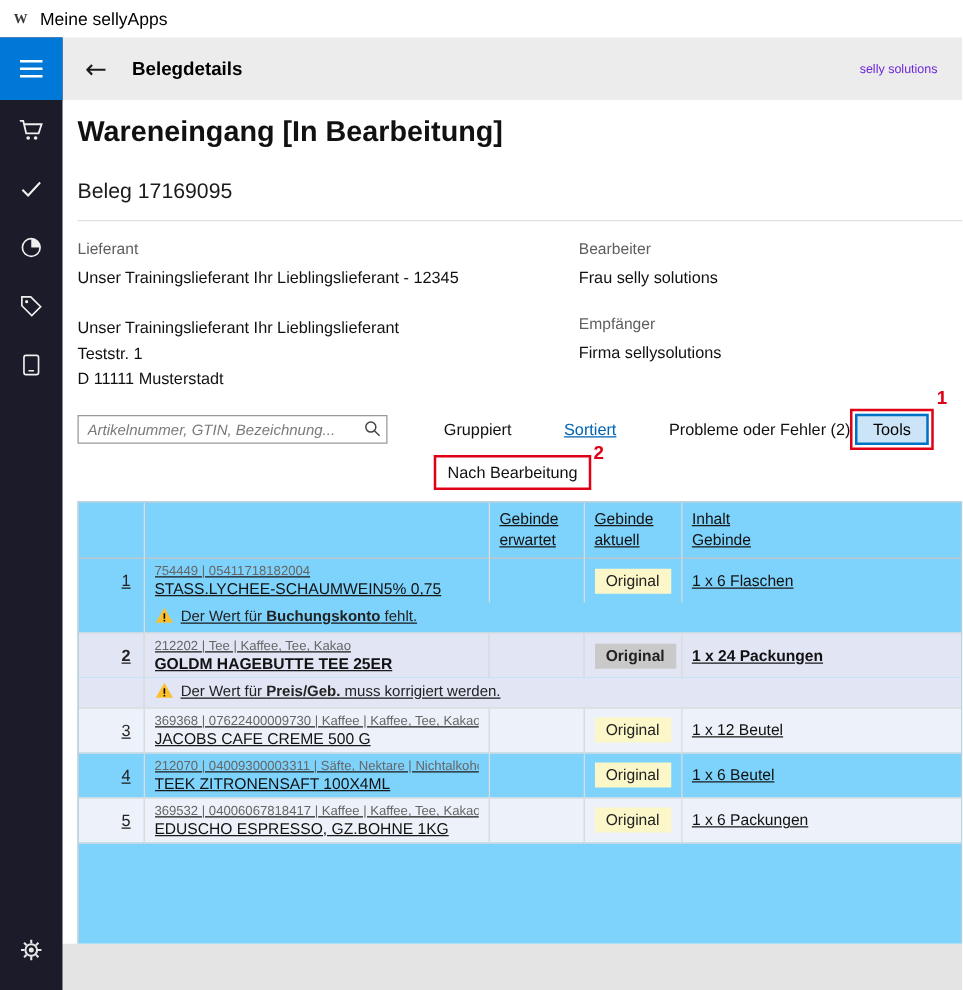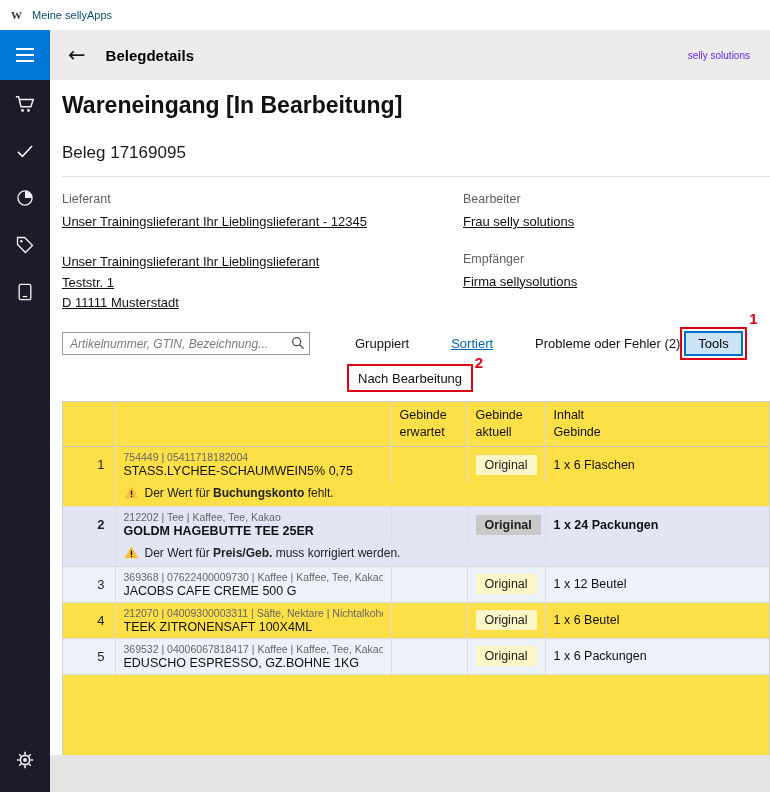--- a/index.html
+++ b/index.html
@@ -5,21 +5,21 @@
   * { margin:0; padding:0; box-sizing:border-box; }
   html,body { width:770px; height:792px; }
   body { font-family:"Liberation Sans","DejaVu Sans",sans-serif; color:#1a1a1a; background:#fff; }
   .app { position:relative; width:770px; height:792px; overflow:hidden; background:#fff; }
 
   
   .titlebar { height:30px; background:#ffffff; display:flex; align-items:center; padding-left:9px; }
   .app-icon { width:15px; height:15px; position:relative; margin-right:8px;
               font:bold 11px "Liberation Serif","DejaVu Serif",serif; color:#3a3a3a;
               display:flex; align-items:center; justify-content:center; }
-  .titlebar-text { font-size:11px; color:#0c4a6e; }
+  .titlebar-text { font-size:14px; color:#000000; }
 
   
   .body { display:flex; height:762px; }
   .sidebar { width:50px; background:#1b1b29; position:relative; display:flex; flex-direction:column; align-items:center; flex-shrink:0; }
   .hamburger { width:50px; height:50px; background:#0078d7; display:flex; flex-direction:column; justify-content:center; align-items:center; gap:4px; cursor:pointer; }
   .hamburger span { display:block; width:18px; height:2px; background:#fff; }
   .nav-item { width:50px; height:47px; display:flex; align-items:center; justify-content:center; cursor:pointer; }
   .nav-item svg { display:block; }
   .sidebar .settings { position:absolute; bottom:9px; left:0; width:50px; display:flex; justify-content:center; }
 
@@ -32,21 +32,21 @@
   .brand { margin-left:auto; font-size:10px; color:#6d28d9; }
 
   
   .content { flex:1; background:#fff; padding:12px 0 0 12px; display:flex; flex-direction:column; min-height:0; }
   h1.doc-title { font-size:23px; font-weight:bold; color:#111; }
   .doc-subtitle { margin-top:24px; font-size:17px; color:#1a1a1a; }
   .divider { margin-top:13px; border:none; border-top:1px solid #e0e0e0; width:100%; }
 
   .fields { margin-top:15px; display:grid; grid-template-columns:401px 1fr; row-gap:19px; }
   .field-label { font-size:12.5px; color:#5f5f5f; margin-bottom:6px; }
-  .field-line { font-size:13px; color:#111; line-height:1.6;text-decoration:underline; }
+  .field-line { font-size:13px; color:#111; line-height:1.6; }
 
   
   .toolbar { margin-top:13px; display:flex; align-items:center; }
   .search-wrap { position:relative; width:248px; height:23px; flex-shrink:0; }
   .search-wrap input { width:100%; height:100%; border:1px solid #999; padding:0 26px 0 7px;
       font:italic 12px "Liberation Sans","DejaVu Sans",sans-serif; color:#333; outline:none; }
   .search-wrap input::placeholder { color:#7a7a7a; font-style:italic; }
   .search-btn { position:absolute; right:4px; top:3px; cursor:pointer; }
   .pivot { font-size:13px; color:#111; cursor:pointer; white-space:nowrap; }
   .pivot.g { margin-left:45px; }
@@ -59,21 +59,21 @@
   .tools-anno .anno-num { right:-13px; top:-19px; }
   .tools-btn { background:#cce4f7; border:2px solid #0072c6; font-size:13px; color:#000;
       padding:3px 12px; cursor:pointer; font-family:inherit; }
 
   .sortmode-row { margin-top:4px; height:30px; }
   .sort-anno { margin-left:285px; padding:3px 9px; }
   .sort-anno .anno-num { right:-12px; top:-12px; }
   .sort-mode { font-size:13px; color:#111; cursor:pointer; white-space:nowrap; }
 
   
-  .table-wrap { flex:1; margin-top:7px; border:1px solid #cfcfcf; border-bottom:none; overflow:hidden; background:#fde047; }
+  .table-wrap { flex:1; margin-top:7px; border:1px solid #cfcfcf; border-bottom:none; overflow:hidden; background:#7dd3fc;text-decoration:underline; }
   table { border-collapse:collapse; width:100%; table-layout:fixed; }
   th { font-weight:normal; text-align:left; vertical-align:top; padding:5px 8px; font-size:12.5px; color:#111; line-height:1.35; }
   thead tr { border-bottom:1px solid #c6c6c6; height:38px; }
   th, td { border-right:1px solid #dcdcdc; }
   th:last-child, td:last-child { border-right:none; }
   tr.item { border-top:1px solid #dcdcdc; height:36px; }
   tbody tr:last-child { border-bottom:1px solid #dcdcdc; }
   tr.item td { padding:4px 8px; vertical-align:middle; }
   td.numcell { text-align:right; padding-right:10px !important; font-size:13px; color:#222; }
   .meta { font-size:10.5px; color:#666; white-space:nowrap; overflow:hidden; }

